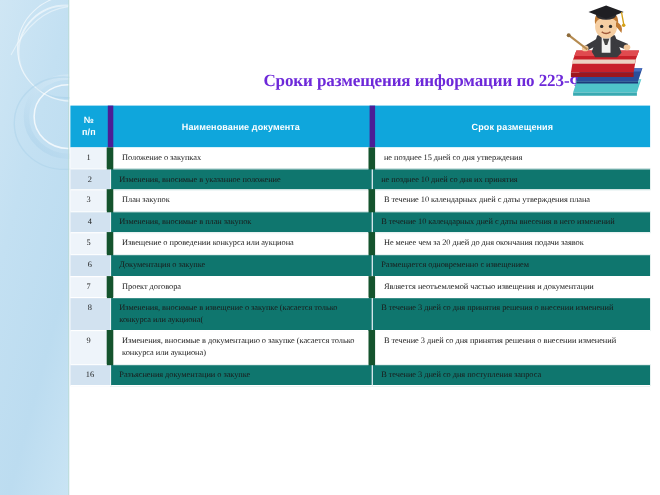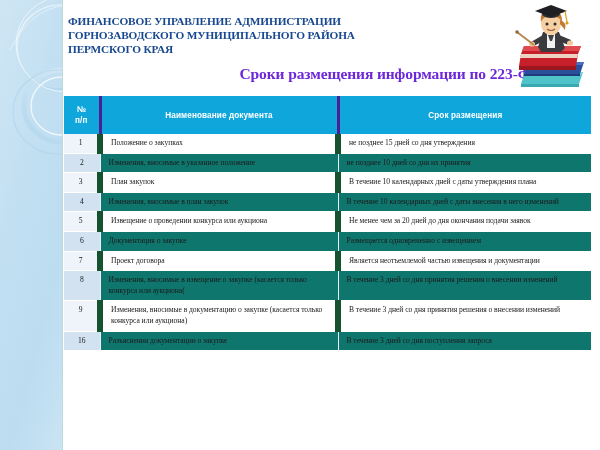--- a/index.html
+++ b/index.html
@@ -107,21 +107,21 @@
 
   table.info thead th {
     background: #0fa6dc;
     color: #ffffff;
     font-family: "Liberation Sans", "DejaVu Sans", sans-serif;
     font-weight: bold;
     font-size: 8.2px;
     line-height: 11px;
     text-align: center;
     padding: 5px 4px;
-    border-left: 3px solid #4c1d95;
+    border-left: 5px solid #4c1d95;
     border-right: 1px solid #7cc9e8;
     letter-spacing: .1px;
     height: 28px;
     vertical-align: middle;
   }
   table.info thead th:first-child { border-left: none; }
   table.info thead th:last-child  { border-right: none; }
 
   table.info tbody td {
     font-size: 7.6px;
@@ -171,23 +171,20 @@
       <ellipse cx="60" cy="47" rx="43" ry="42" fill="none" stroke="url(#ringA)" stroke-width="1.6"></ellipse>
       <ellipse cx="66" cy="44" rx="50" ry="48" fill="none" stroke="#ffffff" stroke-width="1" opacity=".6"></ellipse>
       <ellipse cx="62" cy="106" rx="38" ry="36" fill="none" stroke="url(#ringB)" stroke-width="5" opacity=".55"></ellipse>
       <ellipse cx="62" cy="106" rx="31" ry="29" fill="none" stroke="#ffffff" stroke-width="1.4" opacity=".75"></ellipse>
       <ellipse cx="58" cy="112" rx="45" ry="42" fill="none" stroke="#a9d2ea" stroke-width="1.2" opacity=".5"></ellipse>
       <path d="M10 50 Q 30 10 62 6" fill="none" stroke="#ffffff" stroke-width="1" opacity=".45"></path>
     </svg>
     <div class="edge"></div>
   </div>
 
-  <div class="org-title">ФИНАНСОВОЕ УПРАВЛЕНИЕ АДМИНИСТРАЦИИ
-ГОРНОЗАВОДСКОГО МУНИЦИПАЛЬНОГО РАЙОНА
-ПЕРМСКОГО КРАЯ</div>
 
   <div class="slide-title">Сроки размещения информации по 223-ФЗ</div>
 
   <svg class="clipart" viewBox="0 0 92 92">
 
     <g>
 
       <path d="M18 76 L20 70 L78 70 L76 76 L74 82 L16 82 Z" fill="#4fc3c9"></path>
       <path d="M16 82 L74 82 L74 85 L16 85 Z" fill="#39aab2"></path>
       <path d="M20 70 L78 70 L76 73 L18 73 Z" fill="#7fd8dc"></path>

